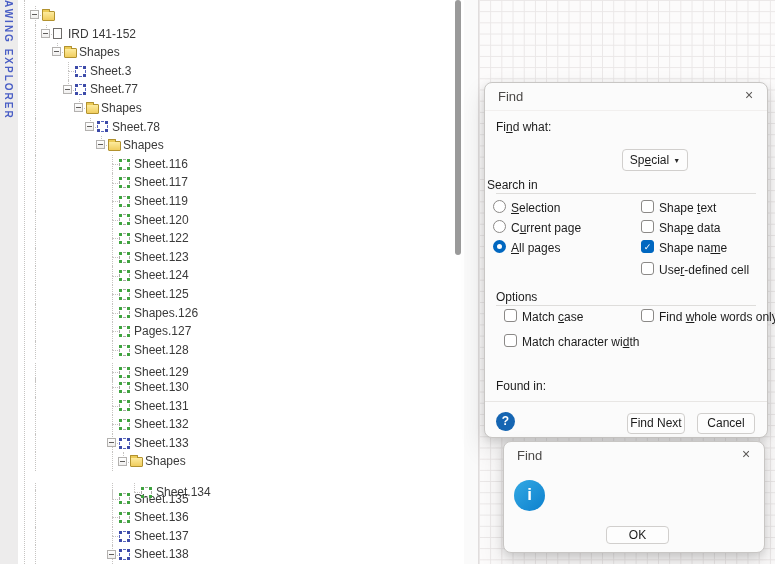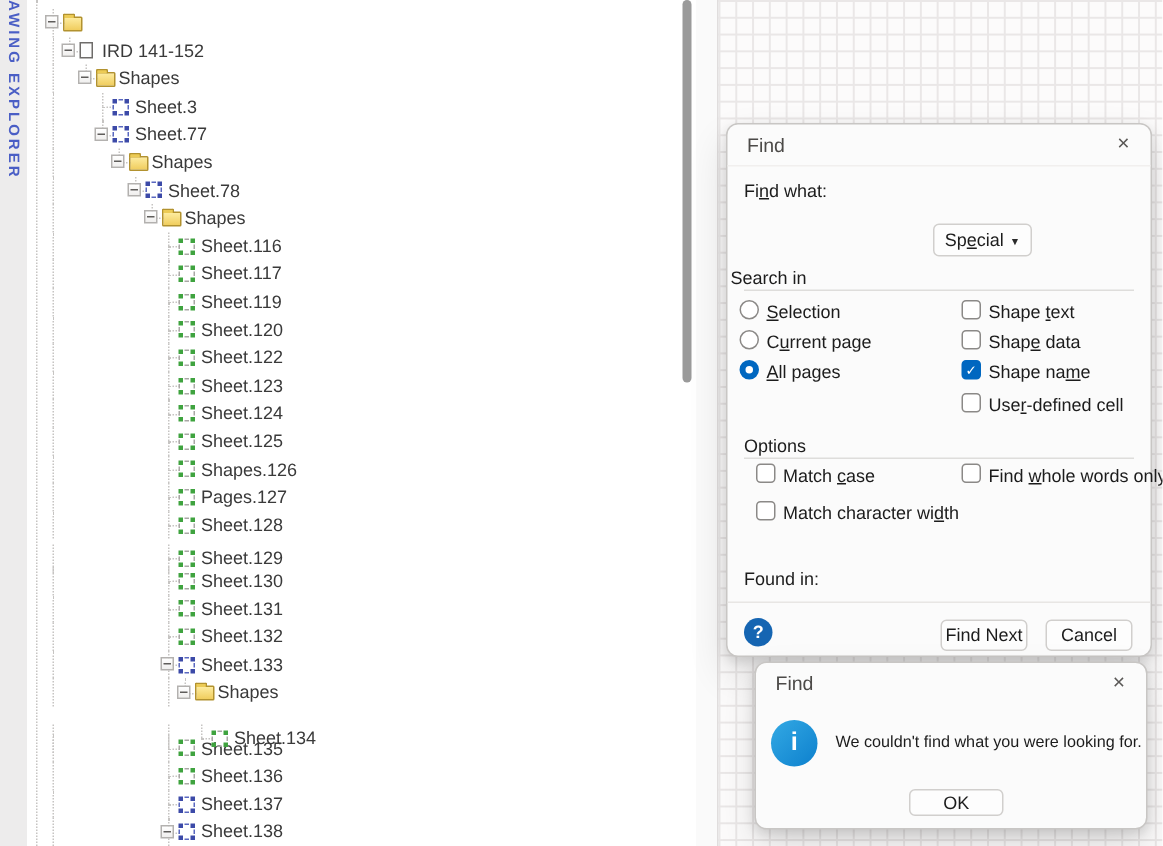--- a/index.html
+++ b/index.html
@@ -394,15 +394,14 @@
   <div class="bottom-sep"></div>
   <div class="help-circle">?</div>
   <div class="btn" style="left:142px; top:330px; width:58px;">Find Next</div>
   <div class="btn" style="left:212px; top:330px; width:58px;">Cancel</div>
 </div>
 
 <div class="dlg msg-dlg">
   <span class="dlg-title">Find</span>
   <span class="dlg-close">×</span>
   <div class="info-circle">i</div>
-  <span class="msg-text">We couldn't find what you were looking for.</span>
   <div class="btn ok-btn">OK</div>
 </div>
 
 </body></html>

